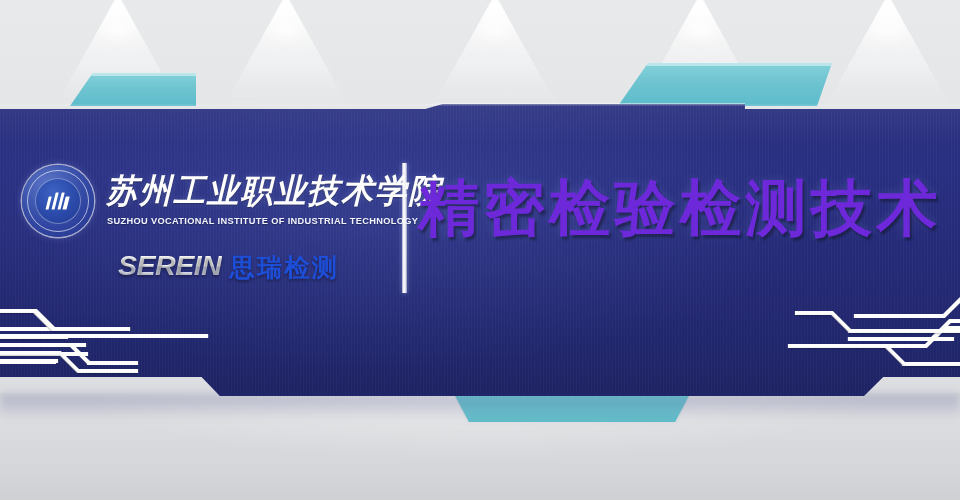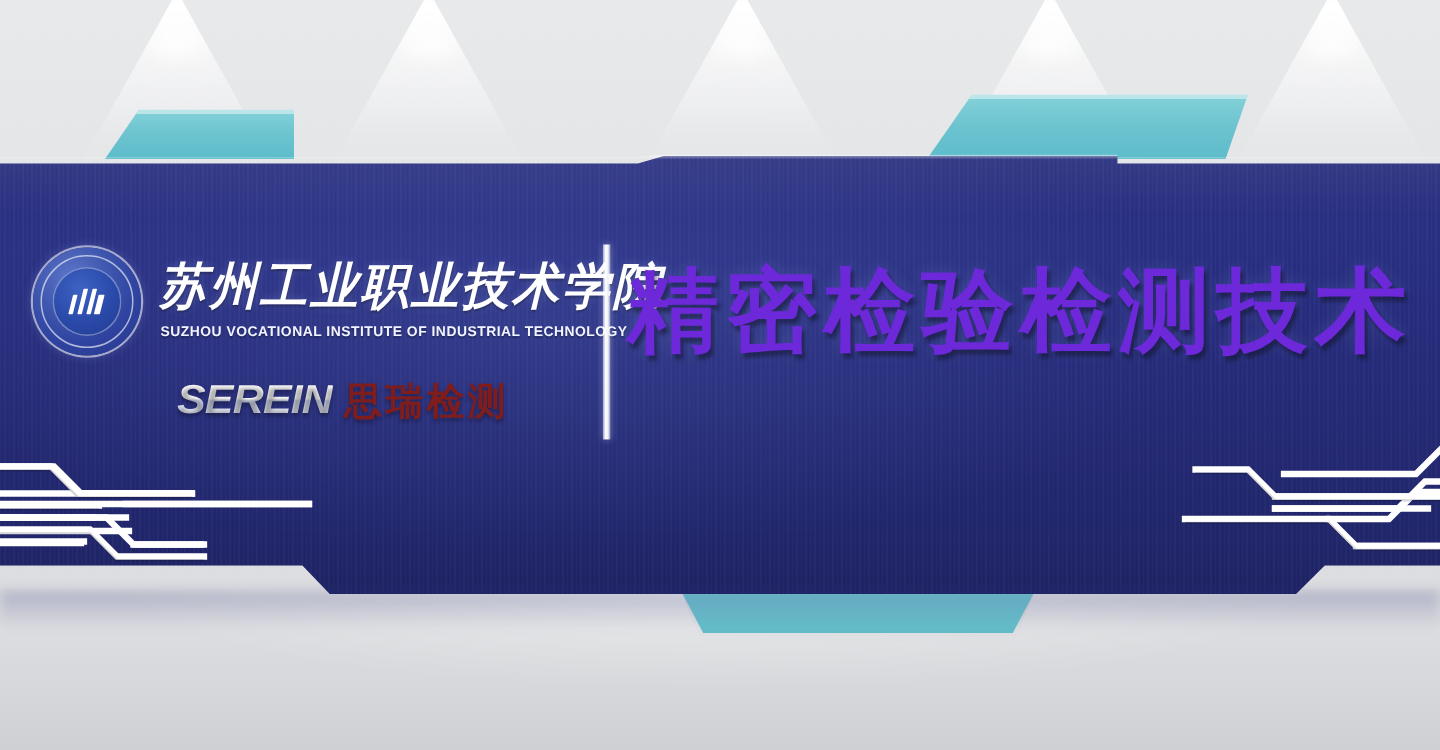--- a/index.html
+++ b/index.html
@@ -167,21 +167,21 @@
   #serein-latin{
     font-size:27px;font-weight:800;letter-spacing:-.5px;font-style:italic;
     color:#ffffff;
     background:linear-gradient(180deg,#ffffff 0%,#ffffff 48%,#cfd6ea 52%,#ffffff 100%);
     -webkit-background-clip:text;background-clip:text;
     -webkit-text-fill-color:transparent;
     text-shadow:0 2px 3px rgba(0,0,0,.35);
     transform:scaleX(1.06);transform-origin:left center;
   }
   #serein-cn{
-    font-size:25px;font-weight:700;letter-spacing:2.5px;color:#7f1d1d;
+    font-size:25px;font-weight:700;letter-spacing:2.5px;color:#1d4ed8;
     font-family:"DejaVu Sans","Liberation Sans",sans-serif;
     text-shadow:0 2px 3px rgba(0,0,0,.35);
   }
 
   
   #divider{
     position:absolute;left:402px;top:163px;width:5px;height:130px;
     background:linear-gradient(90deg, rgba(255,255,255,.55) 0%, #ffffff 35%, #eef1f8 65%, rgba(255,255,255,.45) 100%);
     box-shadow:0 0 5px rgba(200,215,255,.4);
   }

